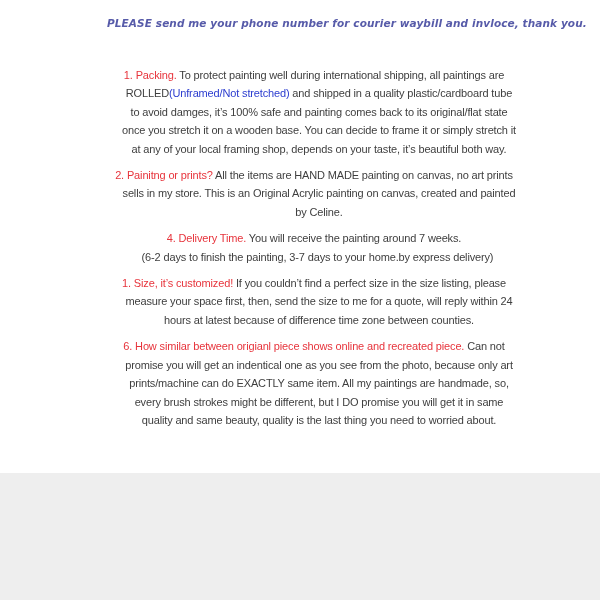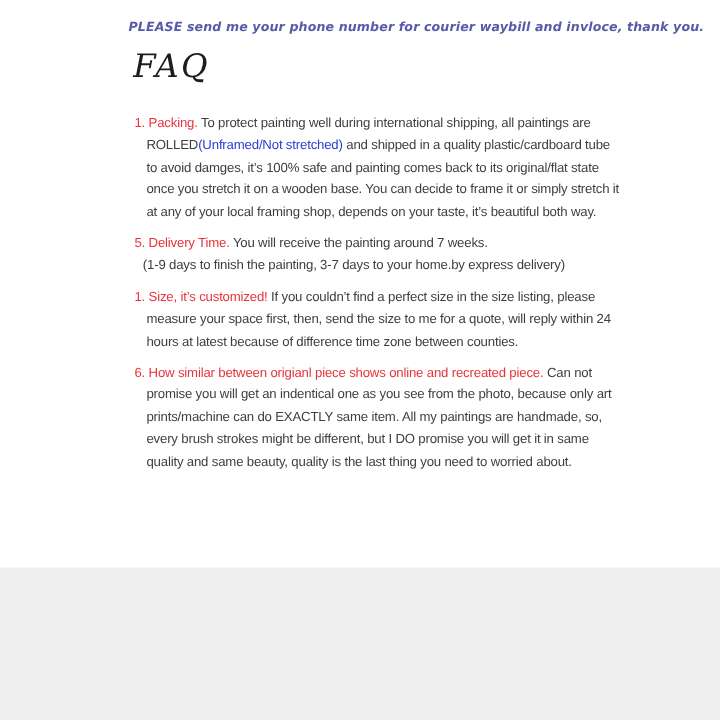--- a/index.html
+++ b/index.html
@@ -24,21 +24,21 @@
     font-style:italic;font-weight:bold;
     font-size:10.5px;letter-spacing:0.1px;white-space:nowrap;
     color:var(--note-blue);
   }
   .faq-title{
     position:absolute;left:111px;top:40px;
     font-family:"DejaVu Serif",serif;font-style:italic;
     font-size:27px;letter-spacing:2px;color:var(--title-black);
   }
   .faq-list{
-    position:absolute;left:112px;top:94px;width:404px;
+    position:absolute;left:112px;top:66px;width:404px;text-align:center;
   }
   .faq-item{
     padding-left:10px;text-indent:-10px;
     font-size:11px;line-height:18.4px;letter-spacing:-0.15px;
     color:var(--body-text);
     margin-bottom:8px;
   }
   .faq-item .head{color:var(--heading-red);}
   .seg-blue{color:var(--link-blue);}
   .subline{text-indent:0;margin-left:-3px;}
@@ -52,32 +52,34 @@
   .flower-art .dot{fill:var(--flower-stroke);stroke:none;}
   .flower-art .needle{stroke-width:1.2;}
 </style>
 </head>
 <body>
 
 <div class="page">
 
   <div class="note">PLEASE send me your phone number for courier waybill and invloce, thank you.</div>
 
-  <div class="faq-title">FAQ</div>
 
   <div class="faq-list">
 
     <div class="faq-item"><span class="head">1. Packing.</span>
       <span>To protect painting well during international shipping, all paintings are ROLLED</span><span class="seg-blue">(Unframed/Not stretched)</span><span> and shipped in a quality plastic/cardboard tube to avoid damges, it’s 100% safe and painting comes back to its original/flat state once you stretch it on a wooden base. You can decide to frame it or simply stretch it at any of your local framing shop, depends on your taste, it’s beautiful both way.</span>
     </div>
 
+    <div class="faq-item"><span class="head">2. Painitng or prints?</span>
+      <span>All the items are HAND MADE painting on canvas, no art prints sells in my store. This is an Original Acrylic painting on canvas, created and painted by Celine.</span>
+    </div>
 
-    <div class="faq-item"><span class="head">5. Delivery Time.</span>
+    <div class="faq-item"><span class="head">4. Delivery Time.</span>
       <span>You will receive the painting around 7 weeks.</span>
-      <div class="subline">(1-9 days to finish the painting, 3-7 days to your home.by express delivery)</div>
+      <div class="subline">(6-2 days to finish the painting, 3-7 days to your home.by express delivery)</div>
     </div>
 
 
     <div class="faq-item"><span class="head">1. Size, it’s customized!</span>
       <span>If you couldn’t find a perfect size in the size listing, please measure your space first, then, send the size to me for a quote, will reply within 24 hours at latest because of difference time zone between counties.</span>
     </div>
 
     <div class="faq-item"><span class="head">6. How similar between origianl piece shows online and recreated piece.</span><span> Can not promise you will get an indentical one as you see from the photo, because only art prints/machine can do EXACTLY same item. All my paintings are handmade, so, every brush strokes might be different, but I DO promise you will get it in same quality and same beauty, quality is the last thing you need to worried about.</span>
     </div>
 

